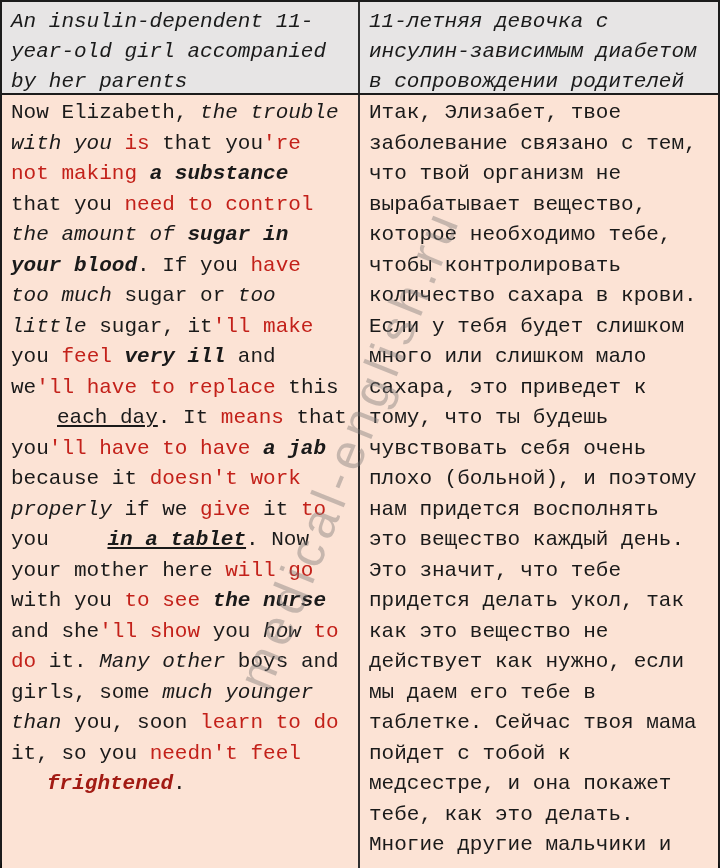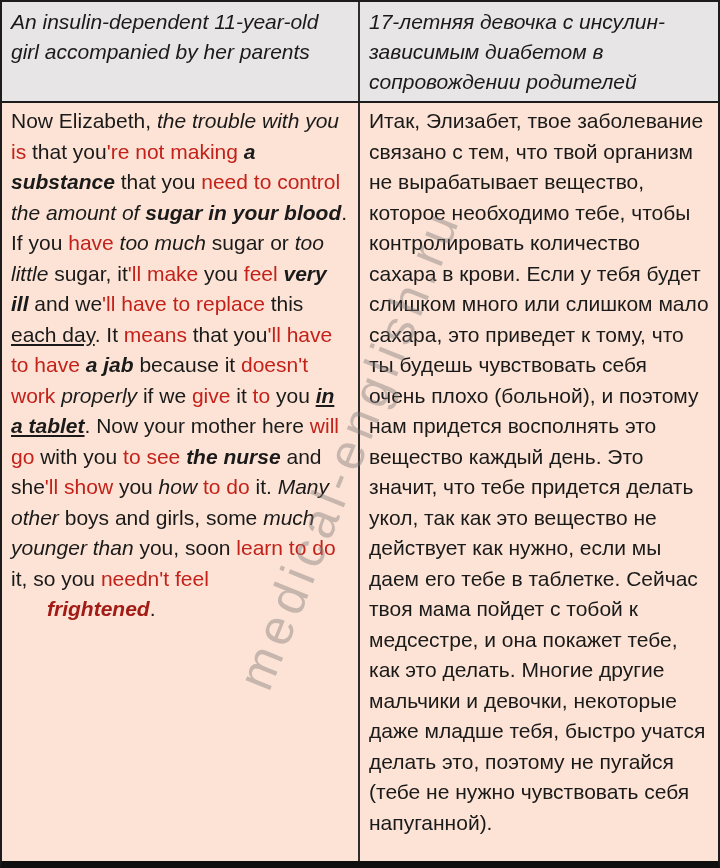--- a/index.html
+++ b/index.html
@@ -18,21 +18,21 @@
     font-family:"Liberation Sans",sans-serif;
     color:#1a1a1a;
   }
   .tbl{
     position:absolute;inset:0;
     display:flex;flex-direction:column;
     border:2px solid var(--border);
     border-bottom:7px solid #101010;
     box-sizing:border-box;
   }
-  .row{display:flex;}
+  .row{display:flex;font-family:Liberation Mono, monospace;}
   .row-header{
     background:var(--header-bg);
     border-bottom:2px solid var(--border);
     min-height:91px;
   }
   .row-body{
     background:var(--body-bg);
     flex:1;
   }
   .cell{
@@ -42,42 +42,42 @@
     font-size:21px;
     line-height:30.5px;
   }
   .cell-left{border-right:2px solid #2e2e2e;}
   .row-header .cell{font-style:italic;line-height:30px;padding-top:5px;}
   
   .i{font-style:italic;}
   .b{font-weight:bold;}
   .r{color:var(--red);margin-top:27px;}
   .dr{color:var(--dark-red);margin-left:36px;}
-  .u{text-decoration:underline;}
+  .u{text-decoration:underline;margin-left:46px;}
   .watermark{
     position:absolute;
     left:226px;top:676px;
     transform:rotate(-68deg);
     transform-origin:0 0;
     font-size:50px;
     letter-spacing:6px;
     color:rgba(125,118,118,0.42);
     white-space:nowrap;
     pointer-events:none;
     z-index:5;
   }
 </style>
 </head>
 <body>
 
 <div class="page">
   <div class="tbl">
     <div class="row row-header">
       <div class="cell cell-left">An insulin-dependent 11-year-old girl accompanied by her parents</div>
-      <div class="cell">17-летняя девочка с инсулин-зависимым диабетом в сопровождении родителей</div>
+      <div class="cell">11-летняя девочка с инсулин-зависимым диабетом в сопровождении родителей</div>
     </div>
     <div class="row row-body">
       <div class="cell cell-left"><span>Now Elizabeth, </span><span class="i">the trouble with you </span><span class="r">is</span><span> that you</span><span class="r">'re not making </span><span class="b i">a substance</span><span> that you </span><span class="r">need to control </span><span class="i">the amount of </span><span class="b i">sugar in your blood</span><span>. If you </span><span class="r">have</span><span class="i"> too much </span><span>sugar or </span><span class="i">too little</span><span> sugar, it</span><span class="r">'ll make</span><span> you </span><span class="r">feel</span><span class="b i"> very ill</span><span> and we</span><span class="r">'ll have to replace</span><span> this </span><span class="u">each day</span><span>. It </span><span class="r">means</span><span> that you</span><span class="r">'ll have to have</span><span class="b i"> a jab </span><span>because it </span><span class="r">doesn't work</span><span class="i"> properly </span><span>if we </span><span class="r">give</span><span> it </span><span class="r">to</span><span> you </span><span class="b i u">in a tablet</span><span>. Now your mother here </span><span class="r">will go</span><span> with you </span><span class="r">to see</span><span class="b i"> the nurse </span><span>and she</span><span class="r">'ll show</span><span> you </span><span class="i">how</span><span class="r"> to do</span><span> it. </span><span class="i">Many other</span><span> boys and girls, some </span><span class="i">much younger than</span><span> you, soon </span><span class="r">learn to do</span><span> it, so you </span><span class="r">needn't feel </span><span class="dr b i">frightened</span><span>.</span></div>
       <div class="cell">Итак, Элизабет, твое заболевание связано с тем, что твой организм не вырабатывает вещество, которое необходимо тебе, чтобы контролировать количество сахара в крови. Если у тебя будет слишком много или слишком мало сахара, это приведет к тому, что ты будешь чувствовать себя очень плохо (больной), и поэтому нам придется восполнять это вещество каждый день. Это значит, что тебе придется делать укол, так как это вещество не действует как нужно, если мы даем его тебе в таблетке. Сейчас твоя мама пойдет с тобой к медсестре, и она покажет тебе, как это делать. Многие другие мальчики и девочки, некоторые даже младше тебя, быстро учатся делать это, поэтому не пугайся (тебе не нужно чувствовать себя напуганной).</div>
     </div>
   </div>
   <div class="watermark">medical-english.ru</div>
 </div>
 
 </body></html>

